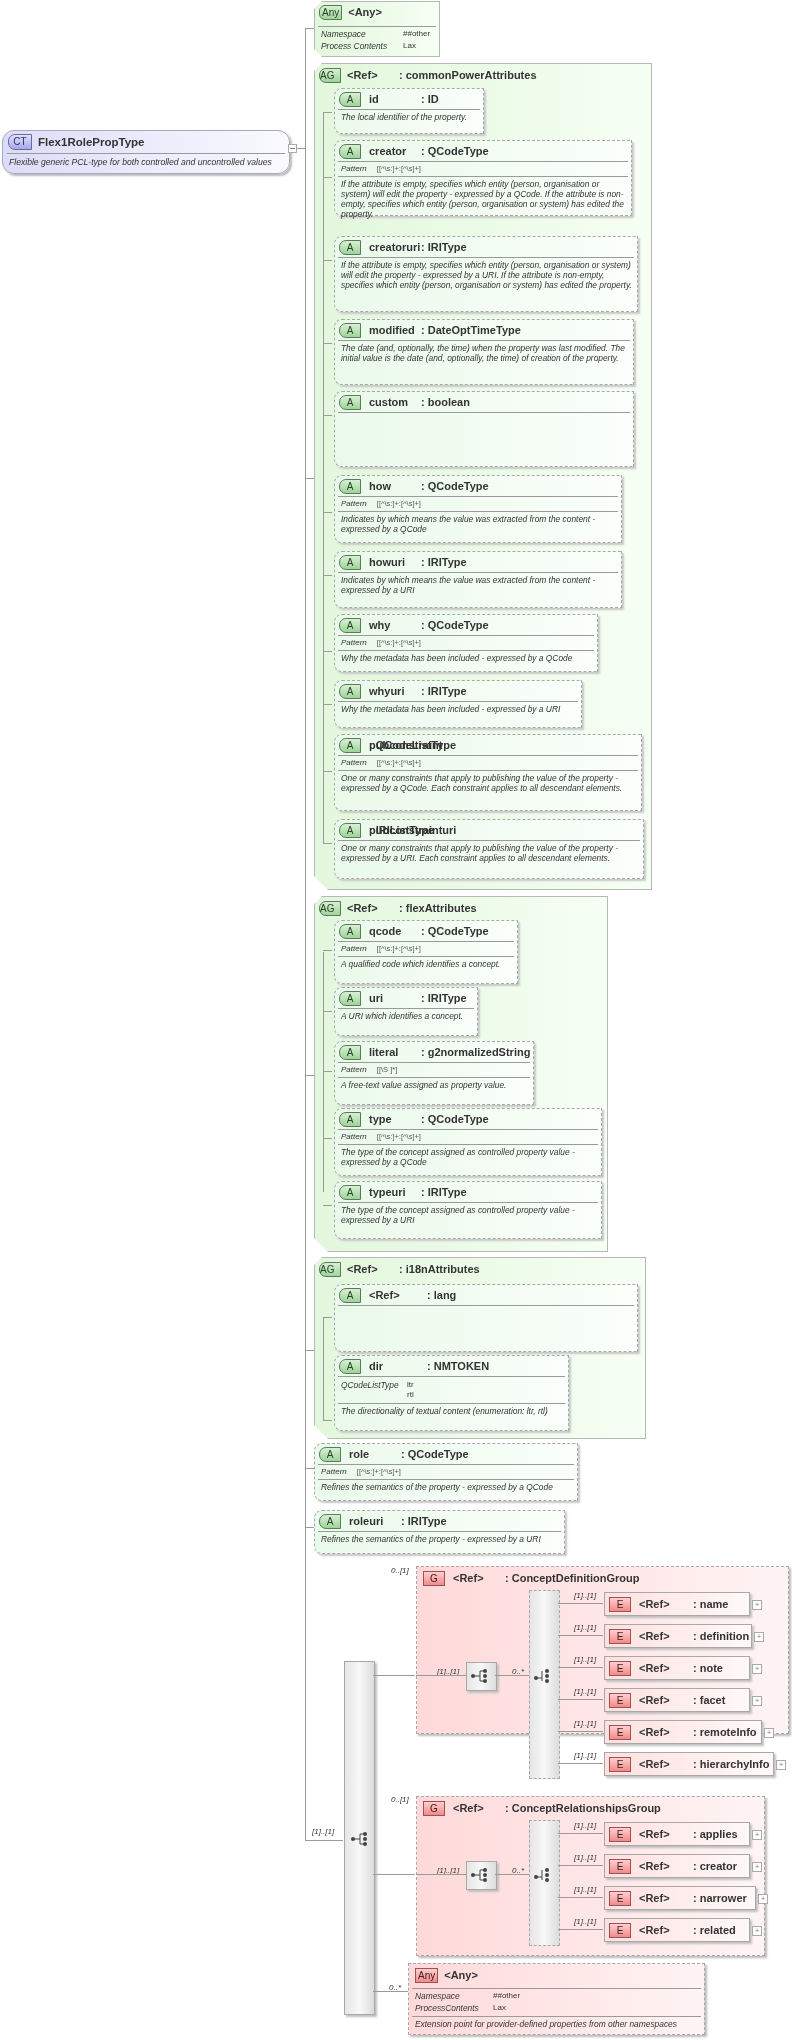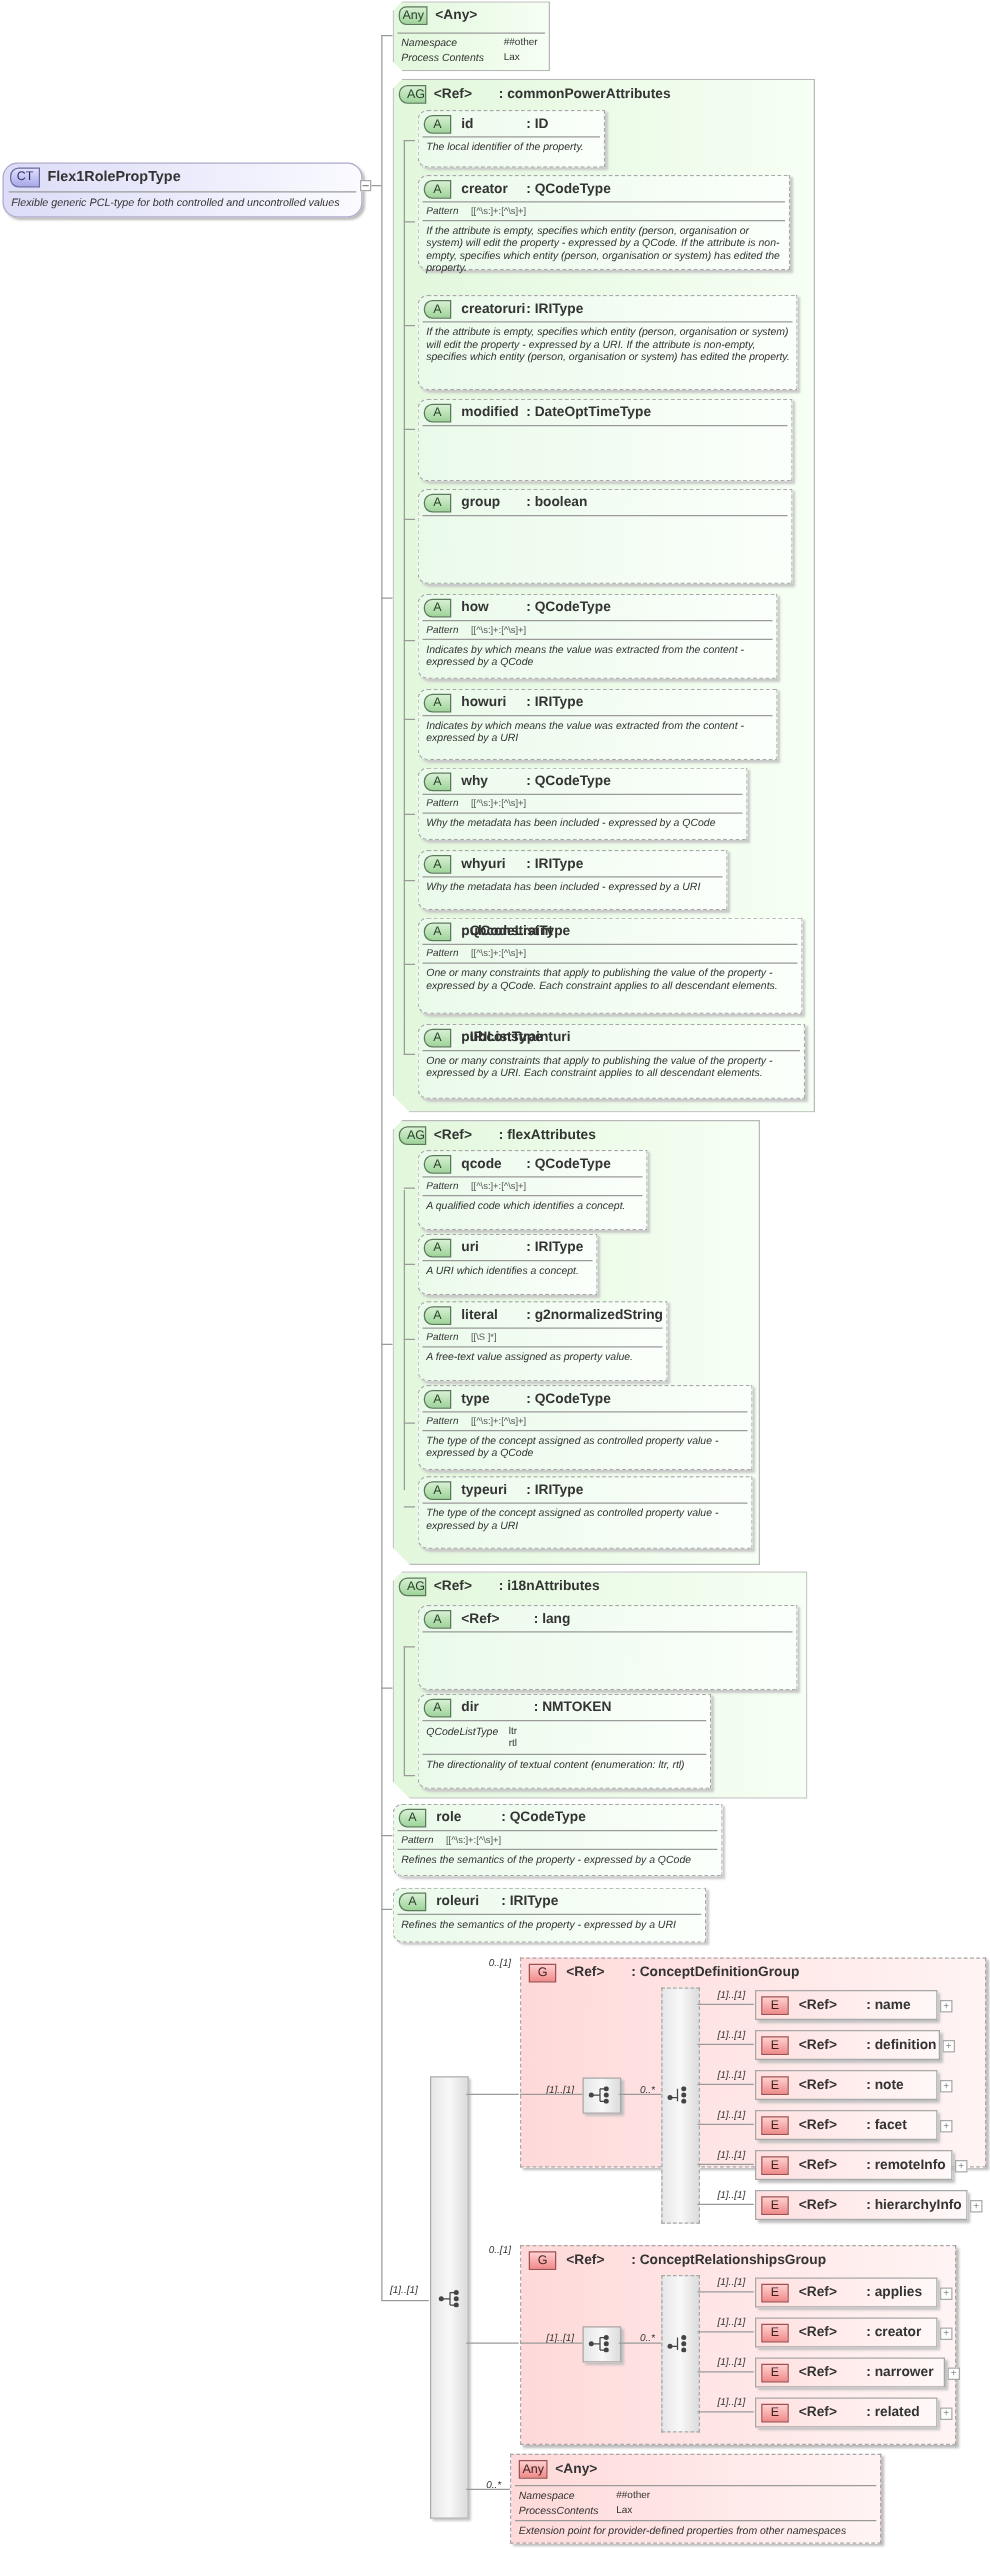--- a/index.html
+++ b/index.html
@@ -4,21 +4,21 @@
 <style>
   html,body{margin:0;padding:0;background:#fff;}
   body{width:792px;height:2040px;position:relative;font-family:"Liberation Sans",sans-serif;overflow:hidden;}
   .abs{position:absolute;}
   .line{position:absolute;background:#9a9a9a;}
   
   .ag{position:absolute;background:linear-gradient(90deg,#e2f7dc,#f6fff4);border:1px solid #b8b8b8;box-shadow:2px 2px 2px #bbb;clip-path:polygon(0 8px,8px 0,100% 0,100% 100%,14px 100%,0 calc(100% - 14px));}
   .attr{position:absolute;background:linear-gradient(90deg,#eafaea,#fbfffb);border:1px dashed #a8a8a8;box-shadow:2px 2px 2px #c8c8c8;border-radius:8px 0 0 8px;}
   .hdr{position:relative;height:20px;display:flex;align-items:center;padding-left:4px;}
   .badgeA{display:inline-block;width:20px;height:13px;border:1px solid #5a7a5a;border-radius:7px 0 0 7px;background:linear-gradient(#d8f0d4,#9ed49a);font-size:10px;line-height:13px;text-align:center;color:#2a402a;margin-right:8px;}
-  .badgeAG{display:inline-block;width:20px;height:13px;border:1px solid #5a7a5a;border-radius:7px 0 0 7px;background:linear-gradient(#d8f0d4,#9ed49a);font-size:10px;line-height:13px;text-align:right;color:#2a402a;margin-right:6px;}
+  .badgeAG{display:inline-block;width:20px;height:13px;border:1px solid #5a7a5a;border-radius:7px 0 0 7px;background:linear-gradient(#d8f0d4,#9ed49a);font-size:10px;line-height:13px;text-align:left;color:#2a402a;margin-right:6px;}
   .badgeAny{display:inline-block;padding:0 2px;height:13px;border:1px solid #5a7a5a;border-radius:6px 0 0 6px;background:linear-gradient(#d8f0d4,#9ed49a);font-size:10px;line-height:13px;color:#2a402a;margin-right:6px;}
   .nm{font-weight:bold;font-size:11px;color:#333;white-space:pre;}
   .sep{border-top:1px solid #9a9a9a;margin:0 3px;}
   .desc{font-style:italic;font-size:8.4px;color:#333;padding:2px 4px 4px 6px;line-height:10px;}
   .pat{font-size:8px;padding:2px 4px 2px 6px;color:#333;height:10px;line-height:10px;}
   .pat i{font-style:italic;margin-right:10px;}
   .pat span{color:#555;font-size:7.5px;}
   
   .grp{position:absolute;background:linear-gradient(90deg,#ffd9d9,#fff4f4);border:1px dashed #a8a8a8;box-shadow:2px 2px 2px #bbb;}
   .badgeG{display:inline-block;width:20px;height:13px;border:1px solid #a05050;background:linear-gradient(#ffd0d0,#f08a8a);font-size:10px;line-height:13px;text-align:center;color:#402020;margin-right:8px;}
@@ -118,26 +118,27 @@
       <div class="desc">If the attribute is empty, specifies which entity (person, organisation or system) will edit the property - expressed by a URI. If the attribute is non-empty, specifies which entity (person, organisation or system) has edited the property.</div>
     </div>
     <div class="line" style="left: 323px; top: 260px; width: 9px; height: 1px;"></div>
     <div class="attr" style="left: 334px; top: 319px; width: 298px; height: 64px;">
       <div class="hdr">
         <span class="badgeA">A</span>
       <span class="nm" style="width:52px">modified</span>
       <span class="nm">: DateOptTimeType</span>
       </div>
       <div class="sep"></div>
+      <div class="desc">The date (and, optionally, the time) when the property was last modified. The initial value is the date (and, optionally, the time) of creation of the property.</div>
     </div>
     <div class="line" style="left: 323px; top: 343px; width: 9px; height: 1px;"></div>
     <div class="attr" style="left: 334px; top: 391px; width: 298px; height: 74px;">
       <div class="hdr">
         <span class="badgeA">A</span>
-      <span class="nm" style="width:52px">group</span>
+      <span class="nm" style="width:52px">custom</span>
       <span class="nm">: boolean</span>
       </div>
       <div class="sep"></div>
     </div>
     <div class="line" style="left: 323px; top: 415px; width: 9px; height: 1px;"></div>
     <div class="attr" style="left: 334px; top: 475px; width: 286px; height: 66px;">
       <div class="hdr">
         <span class="badgeA">A</span>
       <span class="nm" style="width:52px">how</span>
       <span class="nm">: QCodeType</span>

